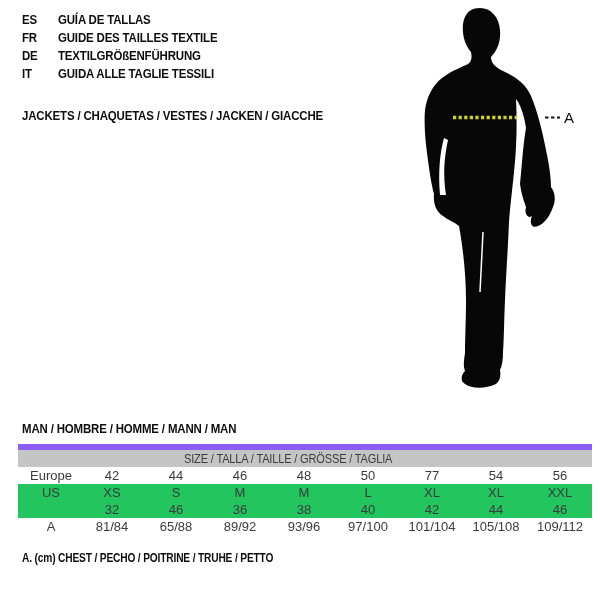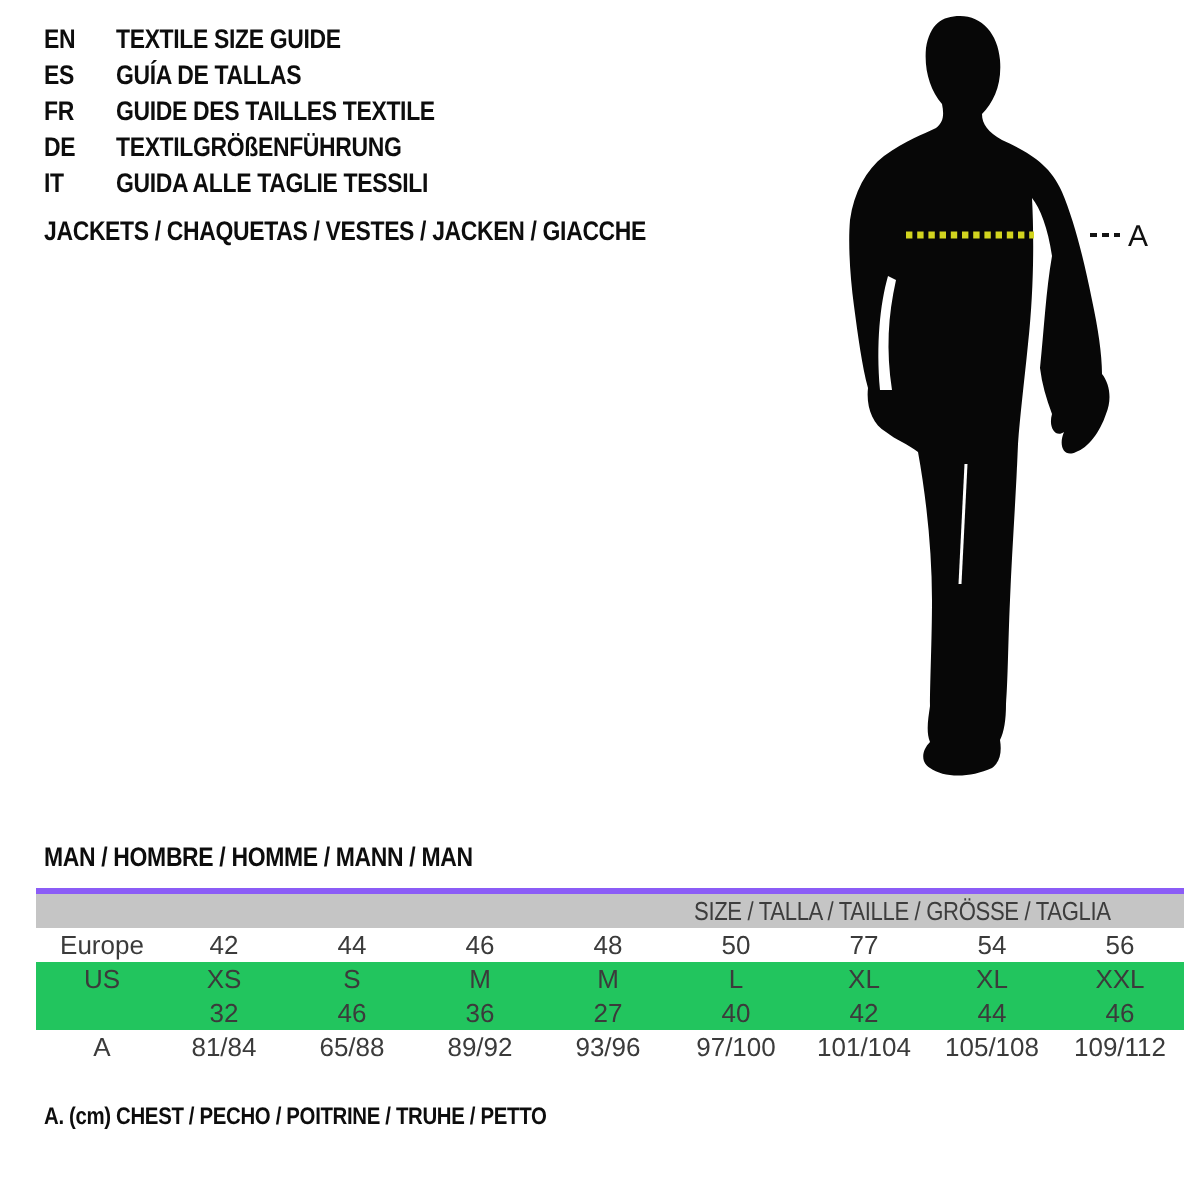--- a/index.html
+++ b/index.html
@@ -26,36 +26,33 @@
 
   
   #man-title { left:22px; top:420px; }
 
   
   #table-wrap { left:18px; top:444px; width:574px; }
   table { border-collapse:collapse; table-layout:fixed; width:574px;
           font-size:13px; color:#3b3b3b; }
   td { height:17px; text-align:center; vertical-align:middle; padding:0;
        line-height:17px; overflow:hidden; }
-  tr.thead td { background:#c5c5c5; text-align:right; padding-left:4px;
-                height:17px; border-top:3px solid #8b5cf6; color:#3d3d3d; }
+  tr.thead td { background:#c5c5c5; text-align:center; padding-left:4px;
+                height:17px; border-top:6px solid #8b5cf6; color:#3d3d3d; }
   tr.shaded td { background:#22c55e; }
   td.lbl { text-align:center; padding-left:4px; }
   tr.last td { height:18px; line-height:18px; }
 
   
   #footnote { left:22px; top:549px; font-size:12px; }
 </style>
 </head>
 <body>
 
 <div id="lang-block" class="abs bold">
-  <div class="lang-row">
-    <span class="lang-code"><span class="cond">EN</span></span><span class="cond">TEXTILE SIZE GUIDE</span>
-  </div>
   <div class="lang-row">
     <span class="lang-code"><span class="cond">ES</span></span><span class="cond">GUÍA DE TALLAS</span>
   </div>
   <div class="lang-row">
     <span class="lang-code"><span class="cond">FR</span></span><span class="cond">GUIDE DES TAILLES TEXTILE</span>
   </div>
   <div class="lang-row">
     <span class="lang-code"><span class="cond">DE</span></span><span class="cond">TEXTILGRÖßENFÜHRUNG</span>
   </div>
   <div class="lang-row">
@@ -136,21 +133,21 @@
       <td>L</td>
       <td>XL</td>
       <td>XL</td>
       <td>XXL</td>
     </tr>
     <tr class="shaded">
       <td class="lbl"></td>
       <td>32</td>
       <td>46</td>
       <td>36</td>
-      <td>27</td>
+      <td>38</td>
       <td>40</td>
       <td>42</td>
       <td>44</td>
       <td>46</td>
     </tr>
     <tr class="last">
       <td class="lbl">A</td>
       <td>81/84</td>
       <td>65/88</td>
       <td>89/92</td>

